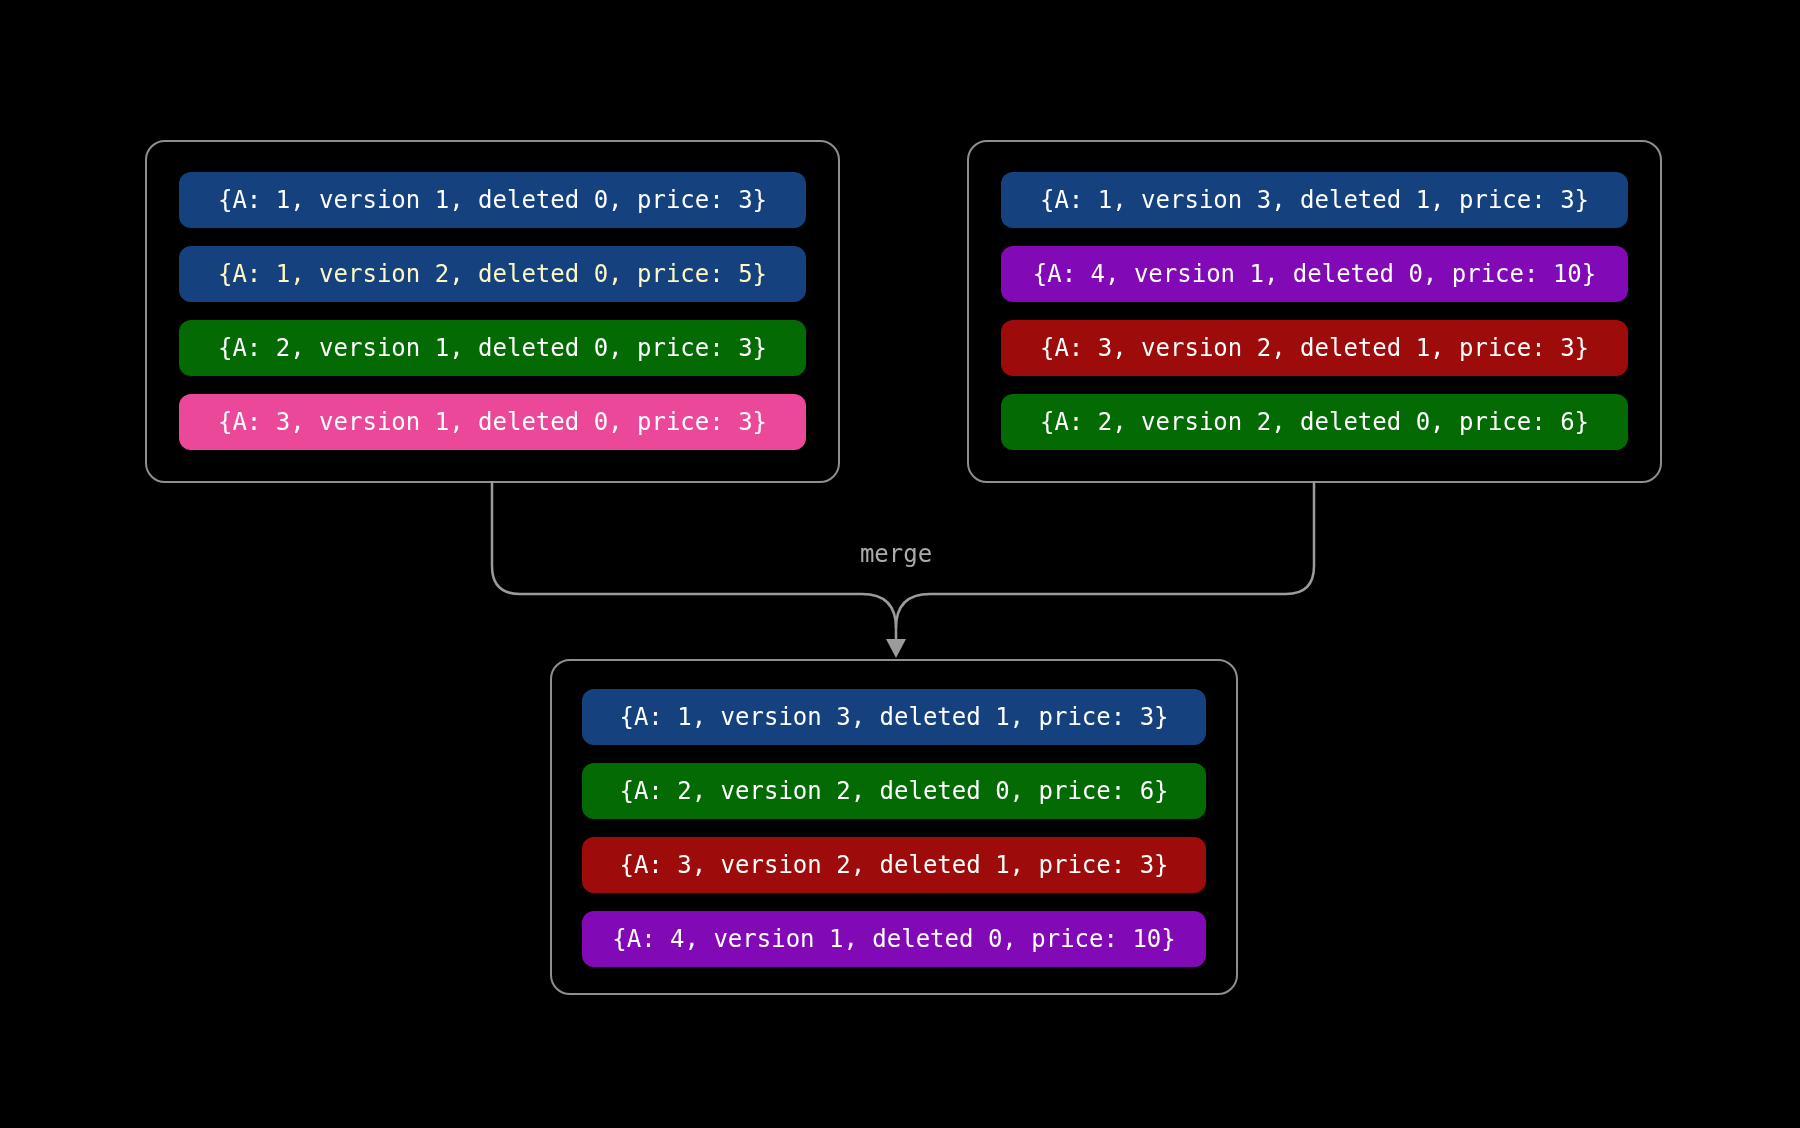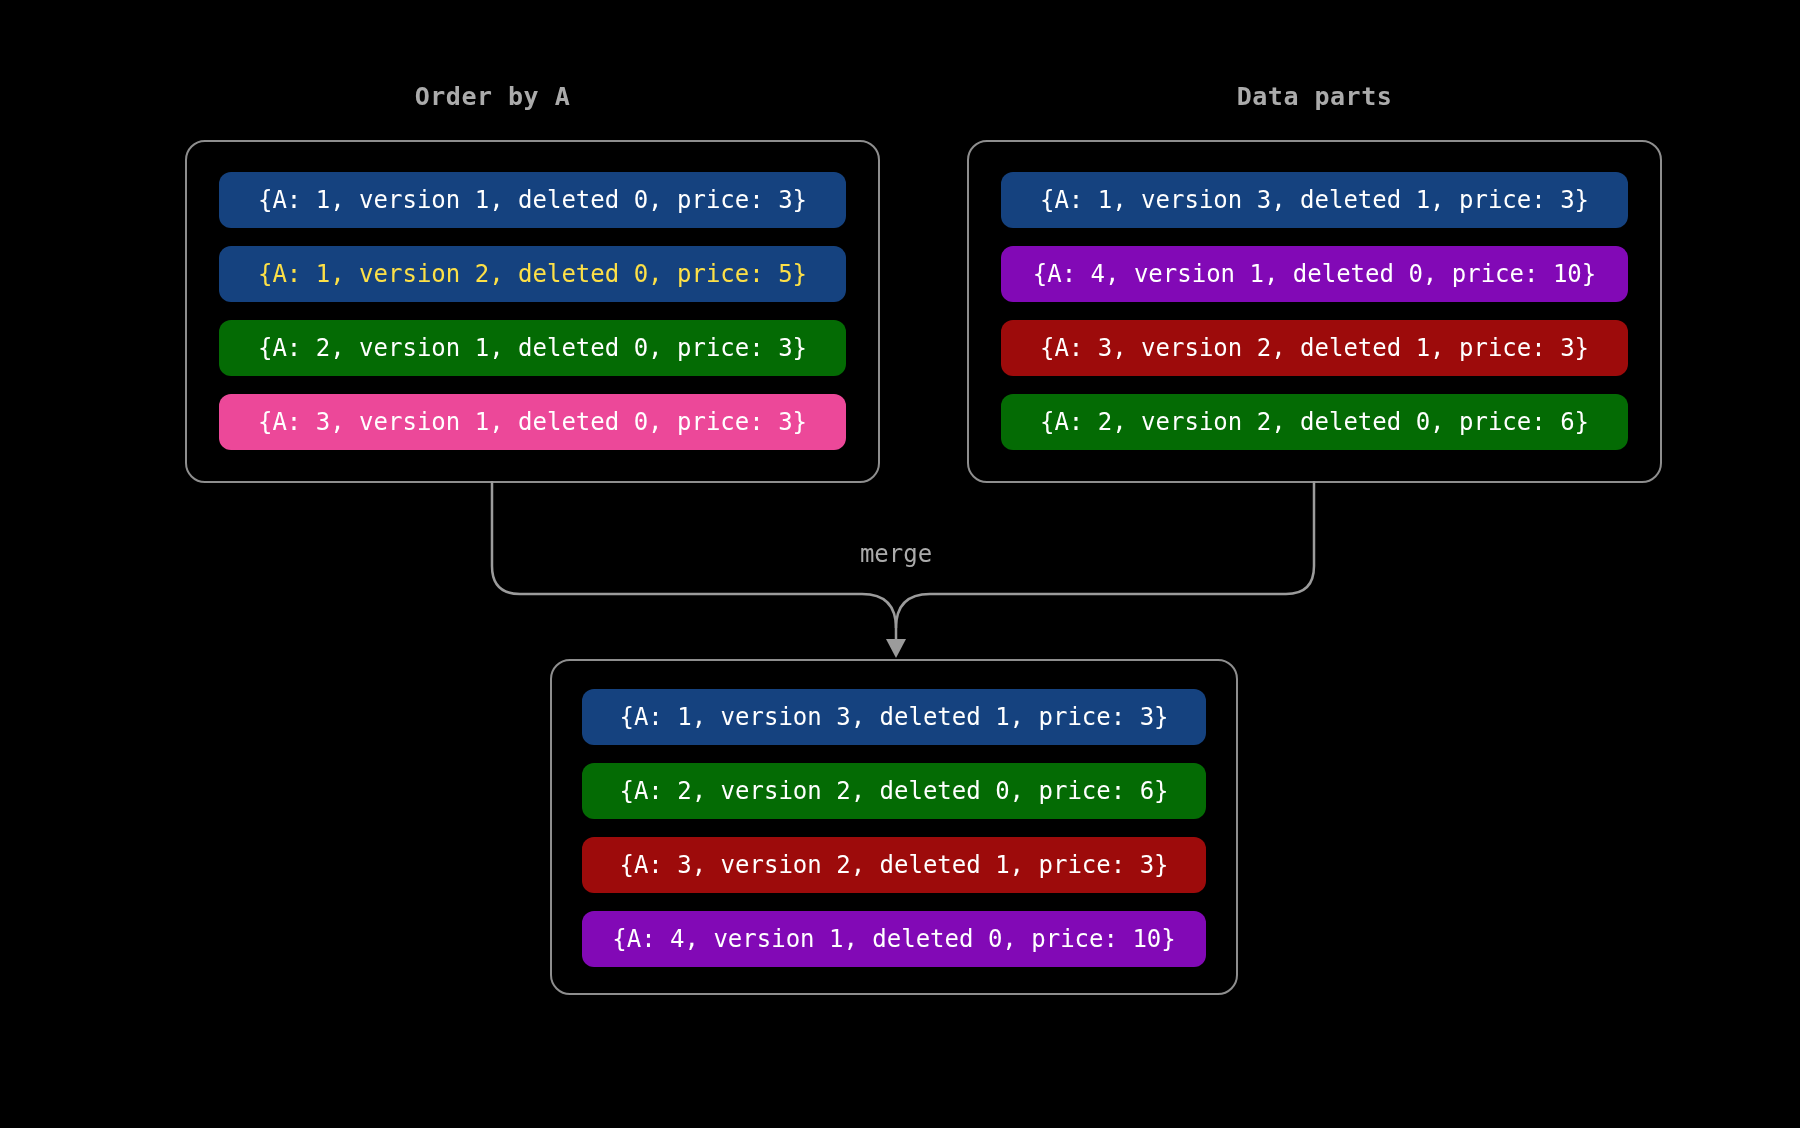--- a/index.html
+++ b/index.html
@@ -21,21 +21,21 @@
   #title-right { left: 967px; top: 82px; width: 695px; }
   .group-box {
     position: absolute;
     box-sizing: border-box;
     border: 2.5px solid #8e8e8e;
     border-radius: 20px;
     display: flex;
     flex-direction: column;
     gap: 18px;
   }
-  #box-left   { left: 145px; top: 140px; width: 695px; padding: 30px 32px 31px; margin-left: 40px; }
+  #box-left   { left: 145px; top: 140px; width: 695px; padding: 30px 32px 31px; }
   #box-right  { left: 967px; top: 140px; width: 695px; padding: 30px 32px 31px; }
   #box-merged { left: 550px; top: 659px; width: 688px; padding: 28px 30px 26px; }
   .row {
     height: 56px;
     flex: 0 0 56px;
     border-radius: 12px;
     color: #ffffff;
     font-size: 24px;
     display: flex;
     align-items: center;
@@ -61,27 +61,25 @@
     text-align: center;
     font-size: 24px;
     font-weight: normal;
   }
 </style>
 </head>
 <body>
 
 <div class="canvas" style="background-color: rgb(0, 0, 0);">
 
-  <div class="box-title" id="title-left" style="color: rgb(171, 171, 171);">Order by A</div>
 
-  <div class="box-title" id="title-right" style="color: rgb(171, 171, 171);">Data parts</div>
 
   <div class="group-box" id="box-left" style="border-color: rgb(142, 142, 142);">
     <div class="row" style="background-color: rgb(21, 66, 127); color: rgb(255, 255, 255);">{A: 1, version 1, deleted 0, price: 3}</div>
-    <div class="row" style="background-color: rgb(21, 66, 127); color: #fde047;">{A: 1, version 2, deleted 0, price: 5}</div>
+    <div class="row" style="background-color: rgb(21, 66, 127); color: #fef9c3;">{A: 1, version 2, deleted 0, price: 5}</div>
     <div class="row" style="background-color: rgb(4, 107, 4); color: rgb(255, 255, 255); text-align: right;">{A: 2, version 1, deleted 0, price: 3}</div>
     <div class="row" style="background-color: #ec4899; color: rgb(255, 255, 255);">{A: 3, version 1, deleted 0, price: 3}</div>
   </div>
 
   <div class="group-box" id="box-right" style="border-color: rgb(142, 142, 142);">
     <div class="row" style="background-color: rgb(21, 66, 127); color: rgb(255, 255, 255);">{A: 1, version 3, deleted 1, price: 3}</div>
     <div class="row" style="background-color: rgb(130, 9, 182); color: rgb(255, 255, 255);">{A: 4, version 1, deleted 0, price: 10}</div>
     <div class="row" style="background-color: rgb(157, 11, 11); color: rgb(255, 255, 255);">{A: 3, version 2, deleted 1, price: 3}</div>
     <div class="row" style="background-color: rgb(4, 107, 4); color: rgb(255, 255, 255);">{A: 2, version 2, deleted 0, price: 6}</div>
   </div>

